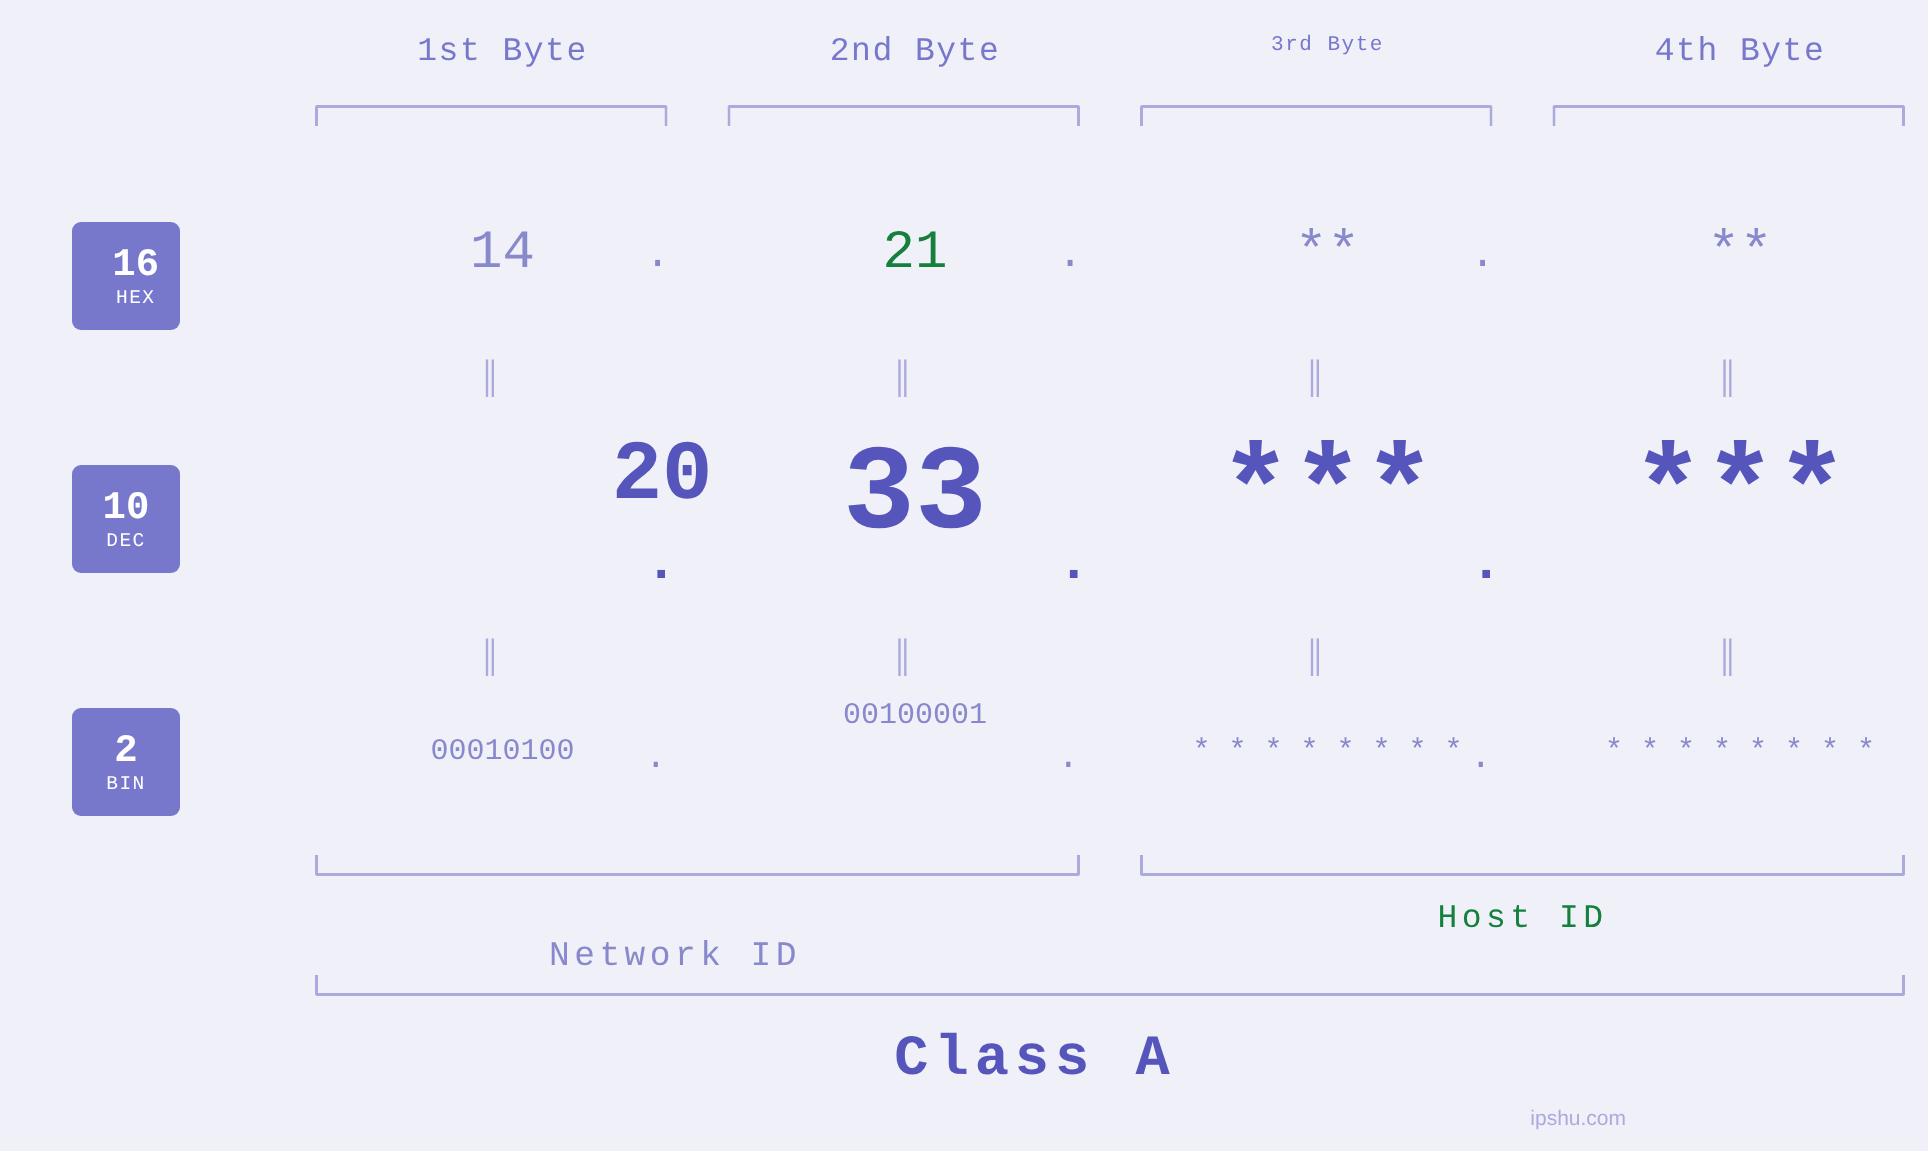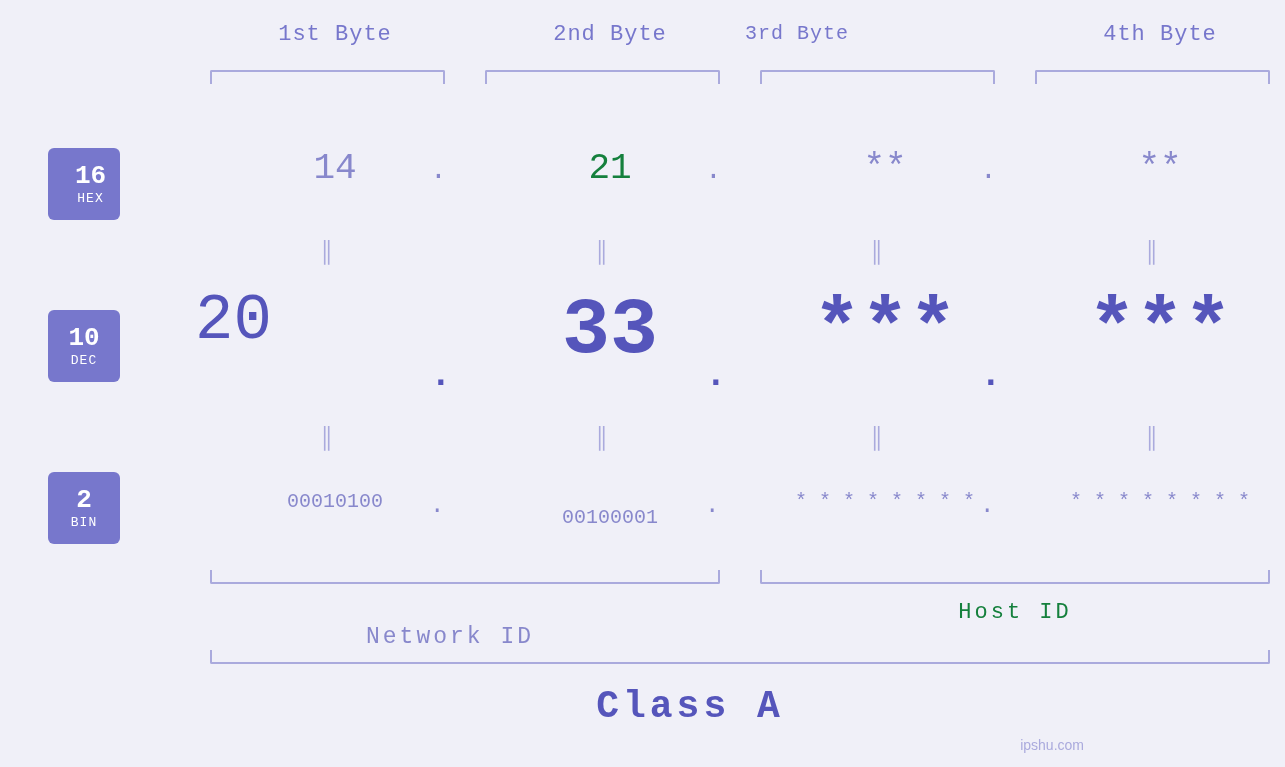--- a/index.html
+++ b/index.html
@@ -41,21 +41,21 @@
     .layout {
       position: absolute;
       top: 0; left: 0;
       width: 1104px;
       height: 767px;
     }
 
     
     .hdr-1st { position: absolute; top: 22px; left: 195px; width: 280px; text-align: center; color: #7777cc; font-size: 22px; letter-spacing: 1px; }
     .hdr-2nd { position: absolute; top: 22px; left: 470px; width: 280px; text-align: center; color: #7777cc; font-size: 22px; letter-spacing: 1px; }
-    .hdr-3rd { position: absolute; top: 22px; left: 745px; width: 280px; text-align: left; color: #7777cc; font-size: 20px; letter-spacing: 1px; }
+    .hdr-3rd { position: absolute; top: 22px; left: 745px; width: 280px; text-align: center; color: #7777cc; font-size: 14px; letter-spacing: 1px; }
     .hdr-4th { position: absolute; top: 22px; left: 1020px; width: 280px; text-align: center; color: #7777cc; font-size: 22px; letter-spacing: 1px; }
 
     
     .brk-top-1 { position: absolute; top: 70px; left: 210px; width: 235px; height: 14px; border: 2px solid #aaaadd; border-bottom: none; border-radius: 2px 2px 0 0; }
     .brk-top-2 { position: absolute; top: 70px; left: 485px; width: 235px; height: 14px; border: 2px solid #aaaadd; border-bottom: none; border-radius: 2px 2px 0 0; }
     .brk-top-3 { position: absolute; top: 70px; left: 760px; width: 235px; height: 14px; border: 2px solid #aaaadd; border-bottom: none; border-radius: 2px 2px 0 0; }
     .brk-top-4 { position: absolute; top: 70px; left: 1035px; width: 235px; height: 14px; border: 2px solid #aaaadd; border-bottom: none; border-radius: 2px 2px 0 0; }
 
     
     .badge-hex { position: absolute; top: 148px; left: 48px; padding-left: 13px; }
@@ -73,39 +73,39 @@
     .dot-hex-2 { position: absolute; top: 155px; left: 705px; color: #8888cc; font-size: 28px; font-family: 'Courier New', Courier, monospace; }
     .dot-hex-3 { position: absolute; top: 155px; left: 980px; color: #8888cc; font-size: 28px; font-family: 'Courier New', Courier, monospace; }
 
     
     .sep-1-1 { position: absolute; top: 240px; left: 320px; color: #aaaadd; font-size: 22px; letter-spacing: -5px; }
     .sep-1-2 { position: absolute; top: 240px; left: 595px; color: #aaaadd; font-size: 22px; letter-spacing: -5px; }
     .sep-1-3 { position: absolute; top: 240px; left: 870px; color: #aaaadd; font-size: 22px; letter-spacing: -5px; }
     .sep-1-4 { position: absolute; top: 240px; left: 1145px; color: #aaaadd; font-size: 22px; letter-spacing: -5px; }
 
     
-    .v-dec-1 { position: absolute; top: 285px; left: 195px; width: 280px; text-align: left; color: #5555bb; font-size: 64px; font-weight: normal; font-family: 'Courier New', Courier, monospace; }
+    .v-dec-1 { position: absolute; top: 285px; left: 195px; width: 280px; text-align: right; color: #5555bb; font-size: 56px; font-weight: bold; font-family: 'Courier New', Courier, monospace; }
     .v-dec-2 { position: absolute; top: 285px; left: 470px; width: 280px; text-align: center; color: #5555bb; font-size: 80px; font-weight: bold; font-family: 'Courier New', Courier, monospace; }
     .v-dec-3 { position: absolute; top: 285px; left: 745px; width: 280px; text-align: center; color: #5555bb; font-size: 80px; font-weight: bold; font-family: 'Courier New', Courier, monospace; }
     .v-dec-4 { position: absolute; top: 285px; left: 1020px; width: 280px; text-align: center; color: #5555bb; font-size: 80px; font-weight: bold; font-family: 'Courier New', Courier, monospace; }
 
     
     .dot-dec-1 { position: absolute; top: 355px; left: 430px; color: #5555bb; font-size: 36px; font-weight: bold; font-family: 'Courier New', Courier, monospace; }
     .dot-dec-2 { position: absolute; top: 355px; left: 705px; color: #5555bb; font-size: 36px; font-weight: bold; font-family: 'Courier New', Courier, monospace; }
     .dot-dec-3 { position: absolute; top: 355px; left: 980px; color: #5555bb; font-size: 36px; font-weight: bold; font-family: 'Courier New', Courier, monospace; }
 
     
     .sep-2-1 { position: absolute; top: 426px; left: 320px; color: #aaaadd; font-size: 22px; letter-spacing: -5px; }
     .sep-2-2 { position: absolute; top: 426px; left: 595px; color: #aaaadd; font-size: 22px; letter-spacing: -5px; }
     .sep-2-3 { position: absolute; top: 426px; left: 870px; color: #aaaadd; font-size: 22px; letter-spacing: -5px; }
     .sep-2-4 { position: absolute; top: 426px; left: 1145px; color: #aaaadd; font-size: 22px; letter-spacing: -5px; }
 
     
     .v-bin-1 { position: absolute; top: 490px; left: 195px; width: 280px; text-align: center; color: #8888cc; font-size: 20px; font-family: 'Courier New', Courier, monospace; }
-    .v-bin-2 { position: absolute; top: 506px; left: 470px; width: 280px; text-align: center; color: #8888cc; font-size: 20px; font-family: 'Courier New', Courier, monospace; }
+    .v-bin-2 { position: absolute; top: 466px; left: 470px; width: 280px; text-align: center; color: #8888cc; font-size: 20px; font-family: 'Courier New', Courier, monospace; }
     .v-bin-3 { position: absolute; top: 490px; left: 745px; width: 280px; text-align: center; color: #8888cc; font-size: 20px; font-family: 'Courier New', Courier, monospace; }
     .v-bin-4 { position: absolute; top: 490px; left: 1020px; width: 280px; text-align: center; color: #8888cc; font-size: 20px; font-family: 'Courier New', Courier, monospace; }
 
     
     .dot-bin-1 { position: absolute; top: 492px; left: 430px; color: #8888cc; font-size: 24px; font-family: 'Courier New', Courier, monospace; }
     .dot-bin-2 { position: absolute; top: 492px; left: 705px; color: #8888cc; font-size: 24px; font-family: 'Courier New', Courier, monospace; }
     .dot-bin-3 { position: absolute; top: 492px; left: 980px; color: #8888cc; font-size: 24px; font-family: 'Courier New', Courier, monospace; }
 
     
     .brk-bot-1 { position: absolute; top: 570px; left: 210px; width: 510px; height: 14px; border: 2px solid #aaaadd; border-top: none; border-radius: 0 0 2px 2px; }

